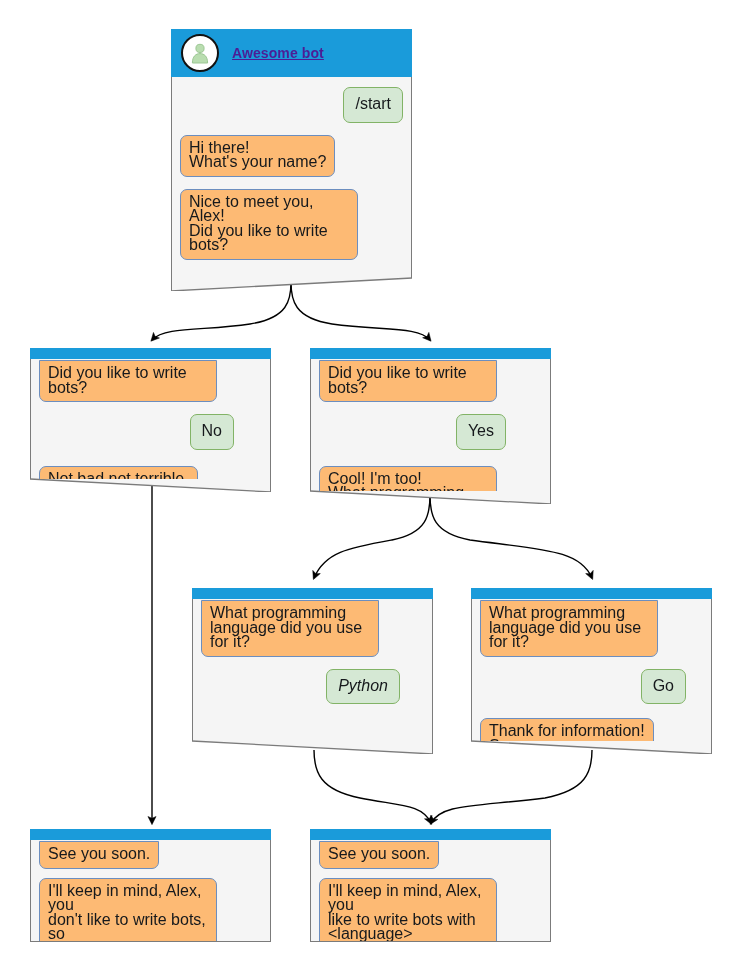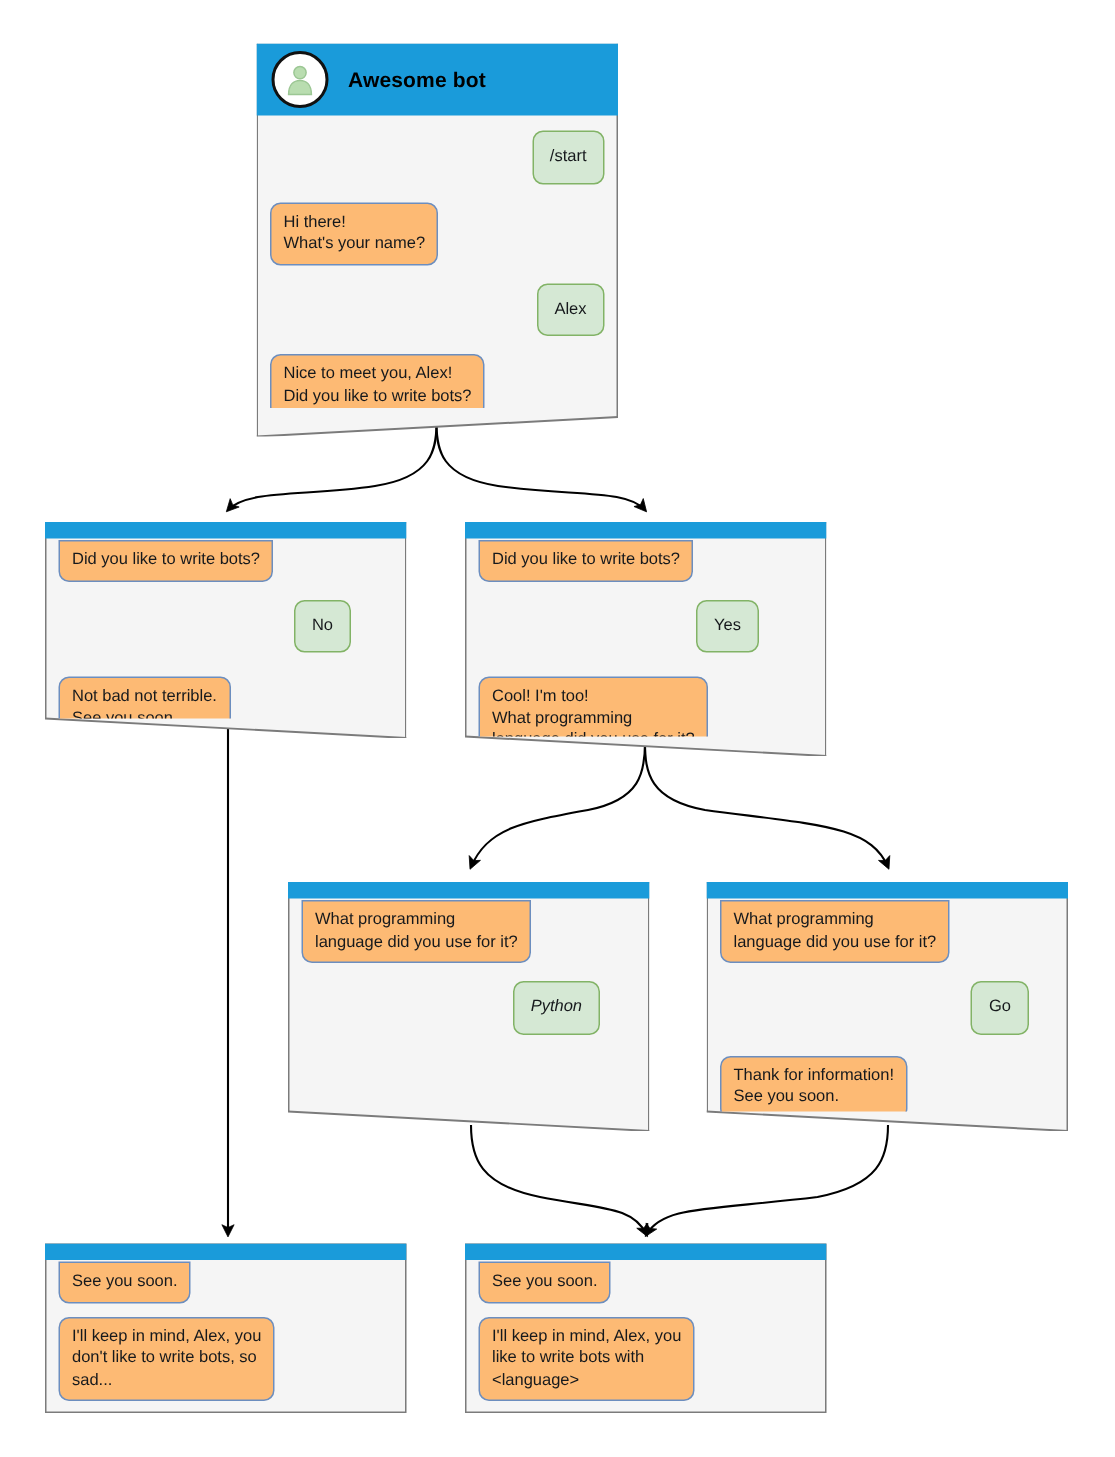--- a/index.html
+++ b/index.html
@@ -102,40 +102,41 @@
     border: 2px solid #111111;
     box-sizing: border-box;
     display: flex;
     align-items: center;
     justify-content: center;
     flex: 0 0 auto;
   }
   .avatar svg { display: block; }
 
   .hdr-title {
-    color: #000000;
+    color: #4c1d95;
     font-size: 14px;
     font-weight: bold;
     margin-left: 13px;
     letter-spacing: .1px;
     white-space: nowrap;
+    text-decoration: underline;
   }
 
   
   .chat {
     position: relative;
     padding: 10px 9px 0 9px;
     box-sizing: border-box;
   }
   .row { display: flex; margin-bottom: 12px; }
   .row.bot  { justify-content: flex-start; }
   .row.user { justify-content: flex-end; }
 
   .bubble {
-    font-size: 11px;
+    font-size: 16px;
     line-height: 14.5px;
     color: #16191c;
     border-radius: 7px;
     box-sizing: border-box;
     padding: 5px 8px 6px 8px;
     white-space: pre-line;
     max-width: 80%;
   }
   .bubble.bot {
     background: #fdba74;
@@ -200,23 +201,20 @@
         <div class="hdr-title">Awesome bot</div>
       </div>
       <div class="chat">
         <div class="row user">
           <div class="bubble user">/start</div>
         </div>
         <div class="row bot">
           <div class="bubble bot">Hi there!
 What's your name?</div>
         </div>
-        <div class="row user">
-          <div class="bubble user">Alex</div>
-        </div>
         <div class="row bot">
           <div class="bubble bot">Nice to meet you, Alex!
 Did you like to write bots?</div>
         </div>
       </div>
     </div>
   </div>
 
   <div class="node skew-l" style="left:30px; top:348px; width:241px; height:144px;">
     <div class="skewbody"></div>

